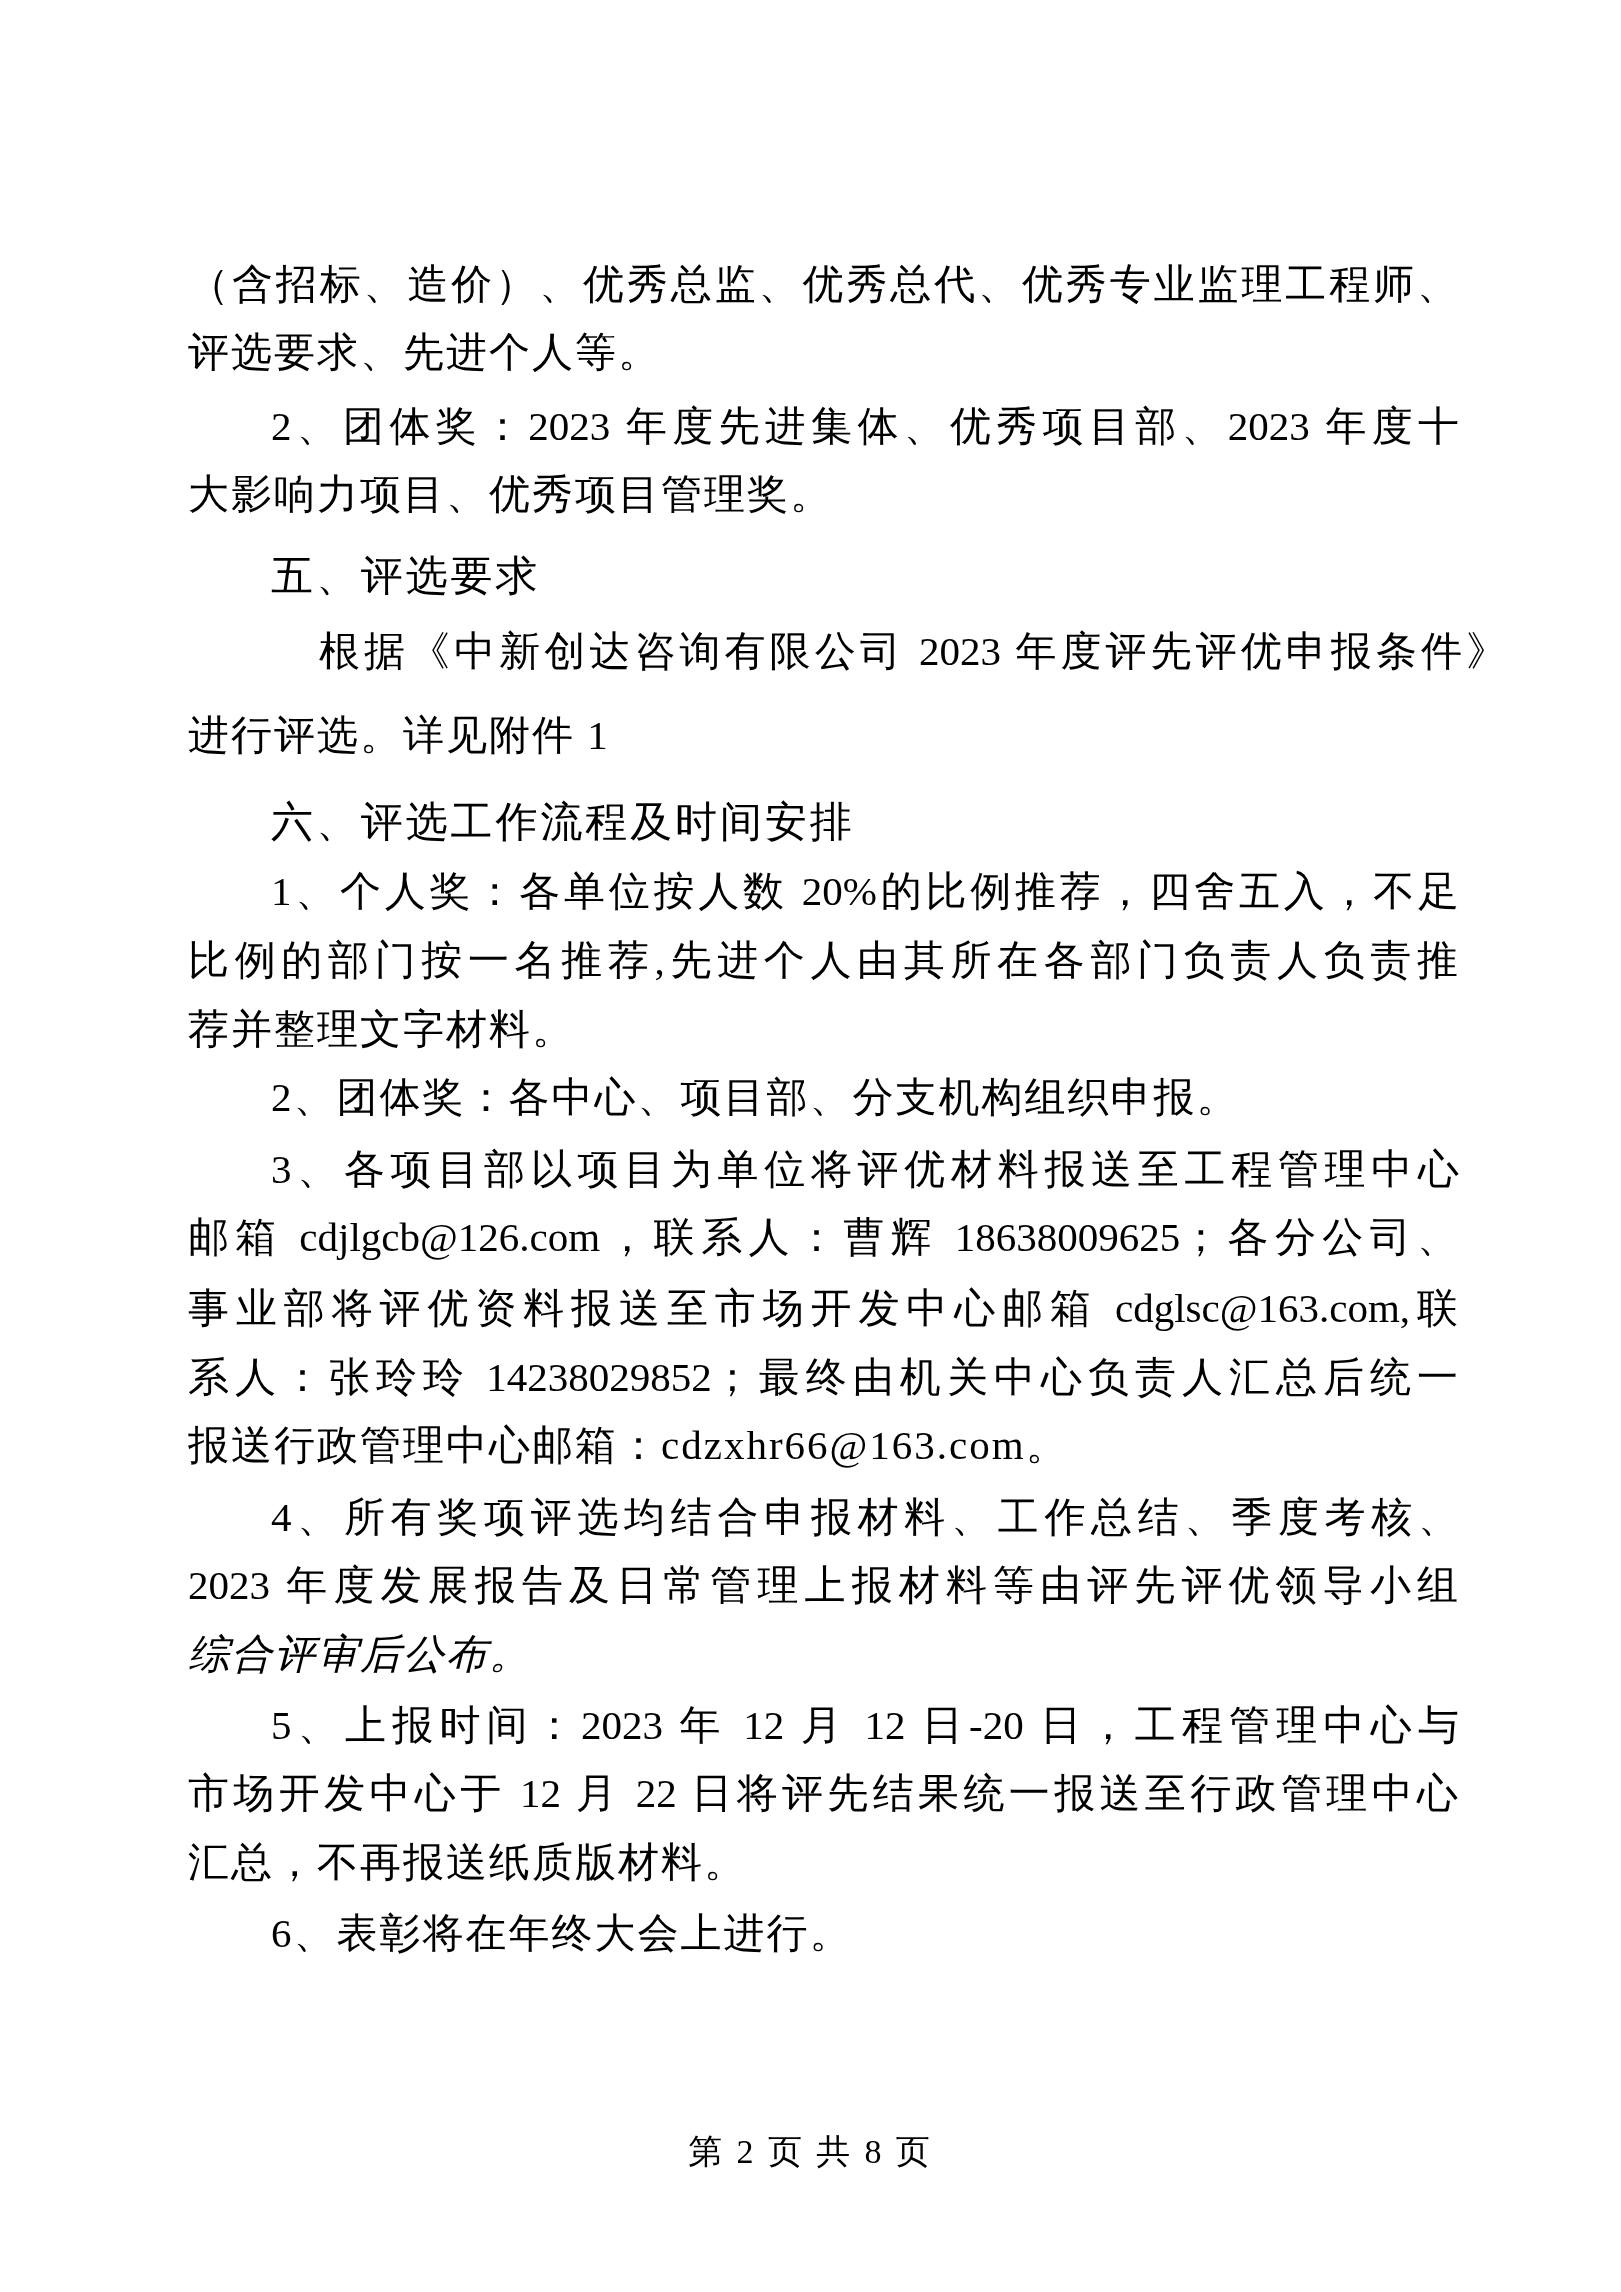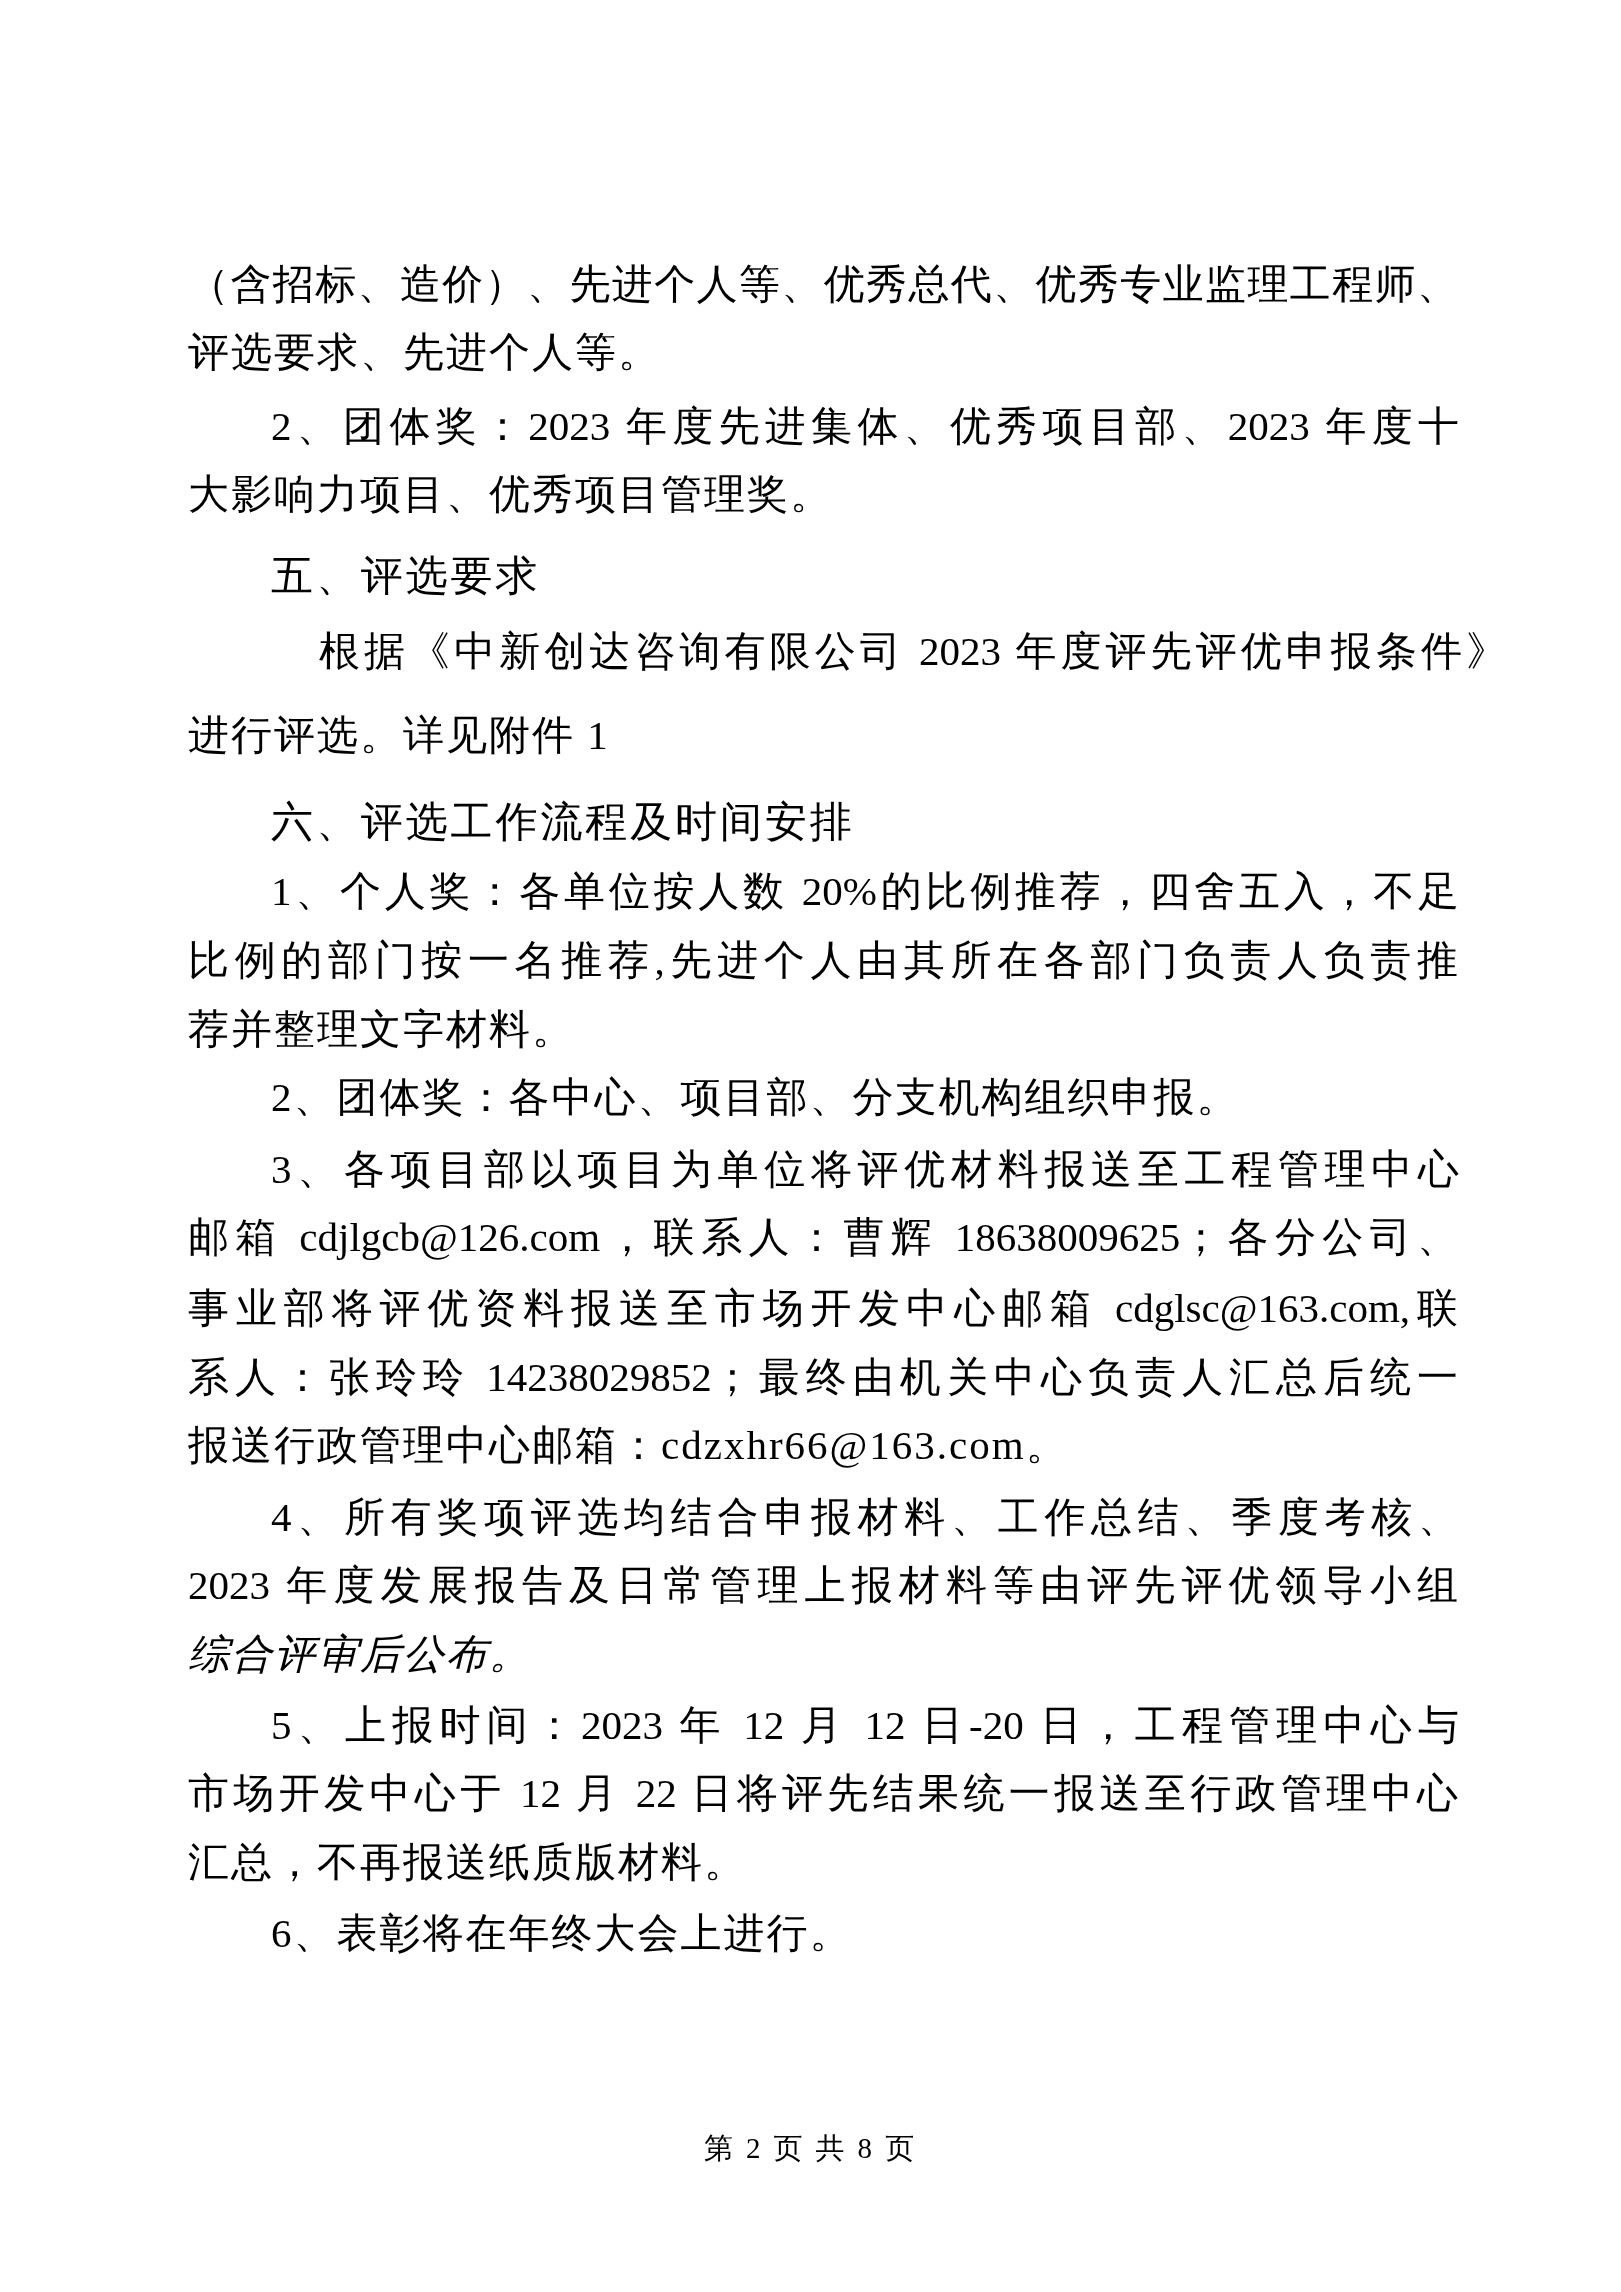--- a/index.html
+++ b/index.html
@@ -31,32 +31,32 @@
     font-size:42px;
     letter-spacing:2.9px;
     font-family:"Liberation Sans","DejaVu Sans",sans-serif;
   }
   .footer{
     position:absolute;
     left:0;
     top:2129px;
     width:100%;
     text-align:center;
-    font-size:29px;
+    font-size:34px;
     letter-spacing:2.9px;
     color:#000;
     font-family:"Liberation Serif","DejaVu Serif",serif;
   }
 </style>
 </head>
 <body>
 
 <div class="page">
   <div>
-      <div class="doc-line j" style="left: 188px; top: 262px; width: 1270px;">（含招标、造价）、先进个人等、优秀总代、优秀专业监理工程师、</div>
+      <div class="doc-line j" style="left: 188px; top: 262px; width: 1270px;">（含招标、造价）、优秀总监、优秀总代、优秀专业监理工程师、</div>
       <div class="doc-line" style="left: 188px; top: 330px; width: 1270px;">评选要求、先进个人等。</div>
       <div class="doc-line j" style="left: 271px; top: 404px; width: 1188px;">2、团体奖：2023 年度先进集体、优秀项目部、2023 年度十</div>
       <div class="doc-line" style="left: 188px; top: 472px; width: 1270px;">大影响力项目、优秀项目管理奖。</div>
       <div class="doc-line hd" style="left: 271px; top: 553px; width: 1188px;">五、评选要求</div>
       <div class="doc-line j" style="left: 271px; top: 629px; width: 1188px; margin-left: 48px;">根据《中新创达咨询有限公司 2023 年度评先评优申报条件》</div>
       <div class="doc-line" style="left: 188px; top: 713px; width: 1270px;">进行评选。详见附件 1</div>
       <div class="doc-line hd" style="left: 271px; top: 799px; width: 1188px;">六、评选工作流程及时间安排</div>
       <div class="doc-line j" style="left: 271px; top: 869px; width: 1188px;">1、个人奖：各单位按人数 20%的比例推荐，四舍五入，不足</div>
       <div class="doc-line j" style="left: 188px; top: 938px; width: 1270px;">比例的部门按一名推荐,先进个人由其所在各部门负责人负责推</div>
       <div class="doc-line" style="left: 188px; top: 1007px; width: 1270px;">荐并整理文字材料。</div>

